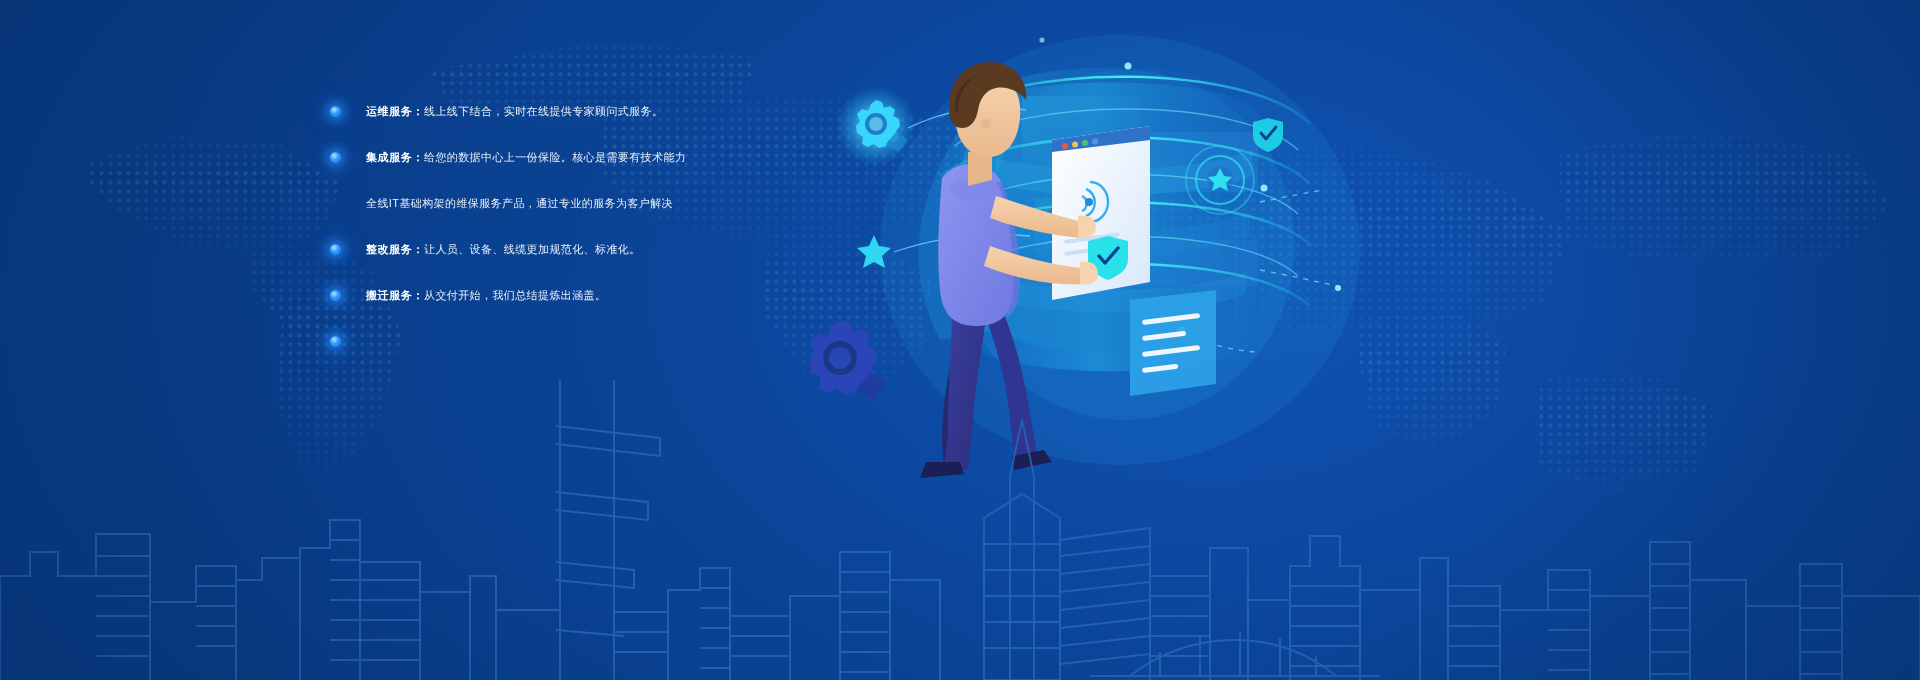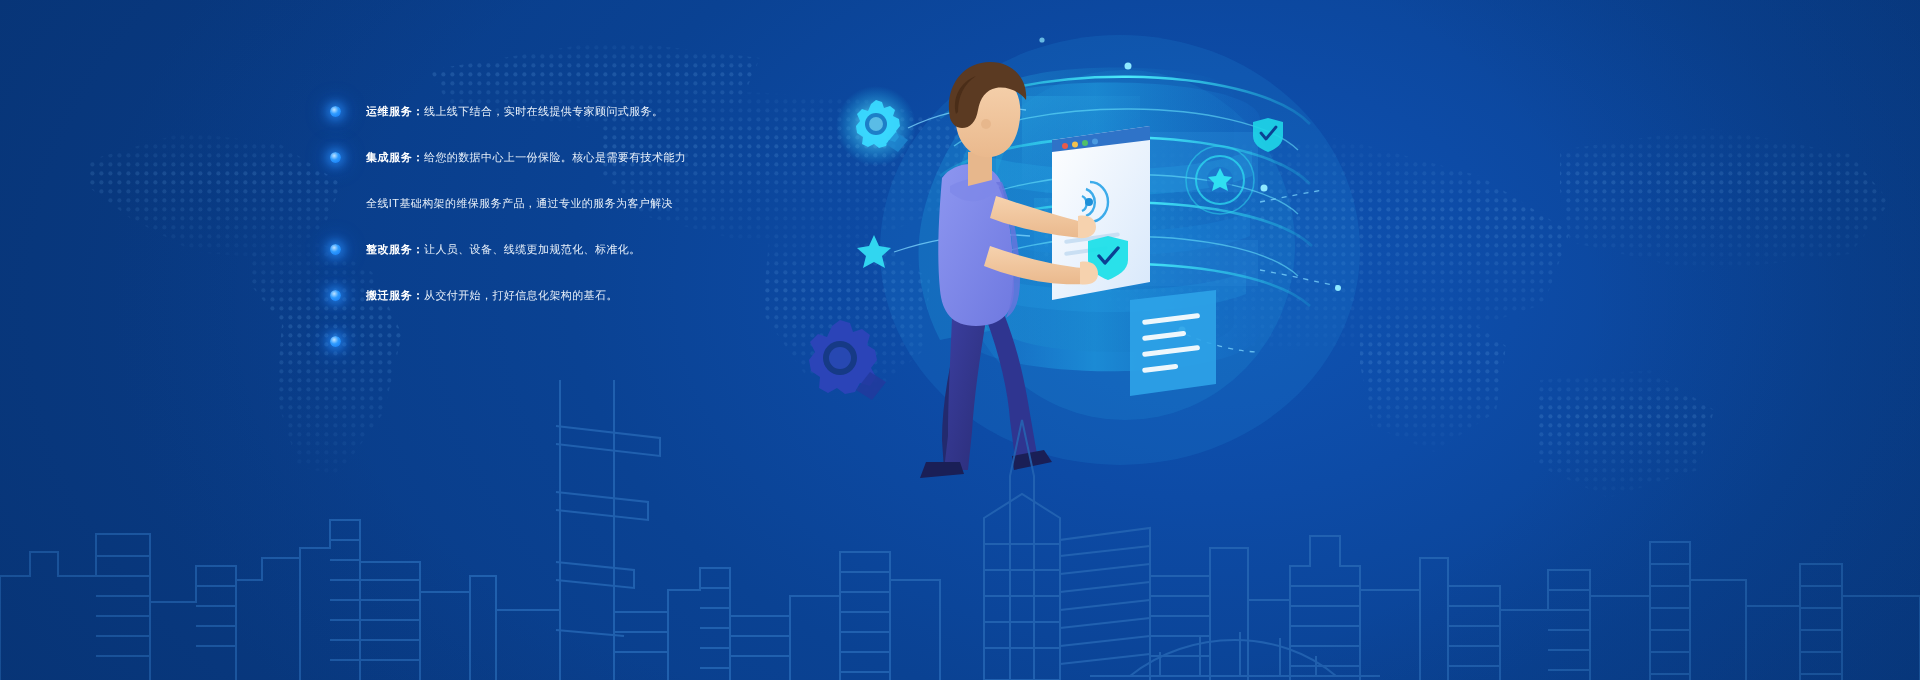--- a/index.html
+++ b/index.html
@@ -377,21 +377,21 @@
       <span class="txt">
         <b>整改服务</b><b>：</b><span class="body">让人员、设备、线缆更加规范化、标准化。</span>
       </span>
     </div>
 
     <div class="row">
       <span class="dot-wrap">
           <i class="dot"></i>
         </span>
       <span class="txt">
-        <b>搬迁服务</b><b>：</b><span class="body">从交付开始，打好信息化架构的基石。</span>
+        <b>搬迁服务</b><b>：</b><span class="body">从交付开始，我们总结提炼出涵盖。</span>
       </span>
     </div>
 
     <div class="row">
       <span class="dot-wrap">
           <i class="dot"></i>
         </span>
     </div>
 
   </div>

